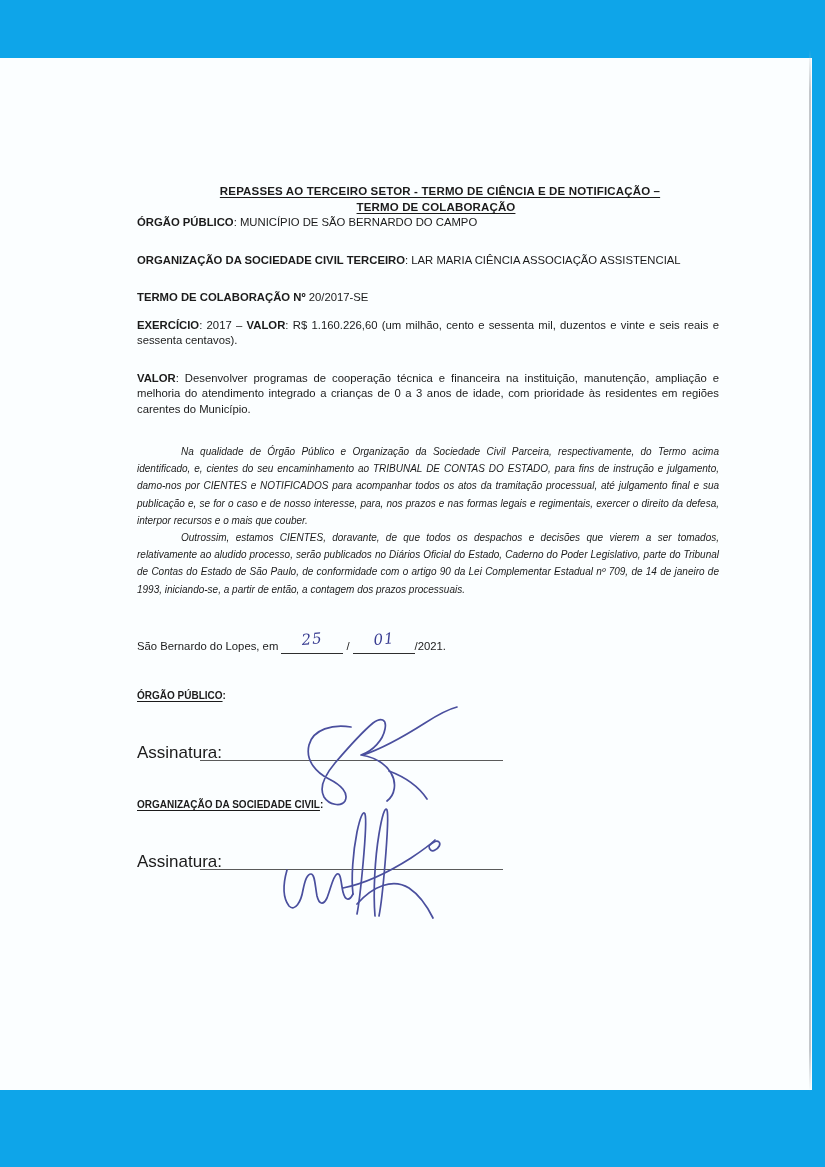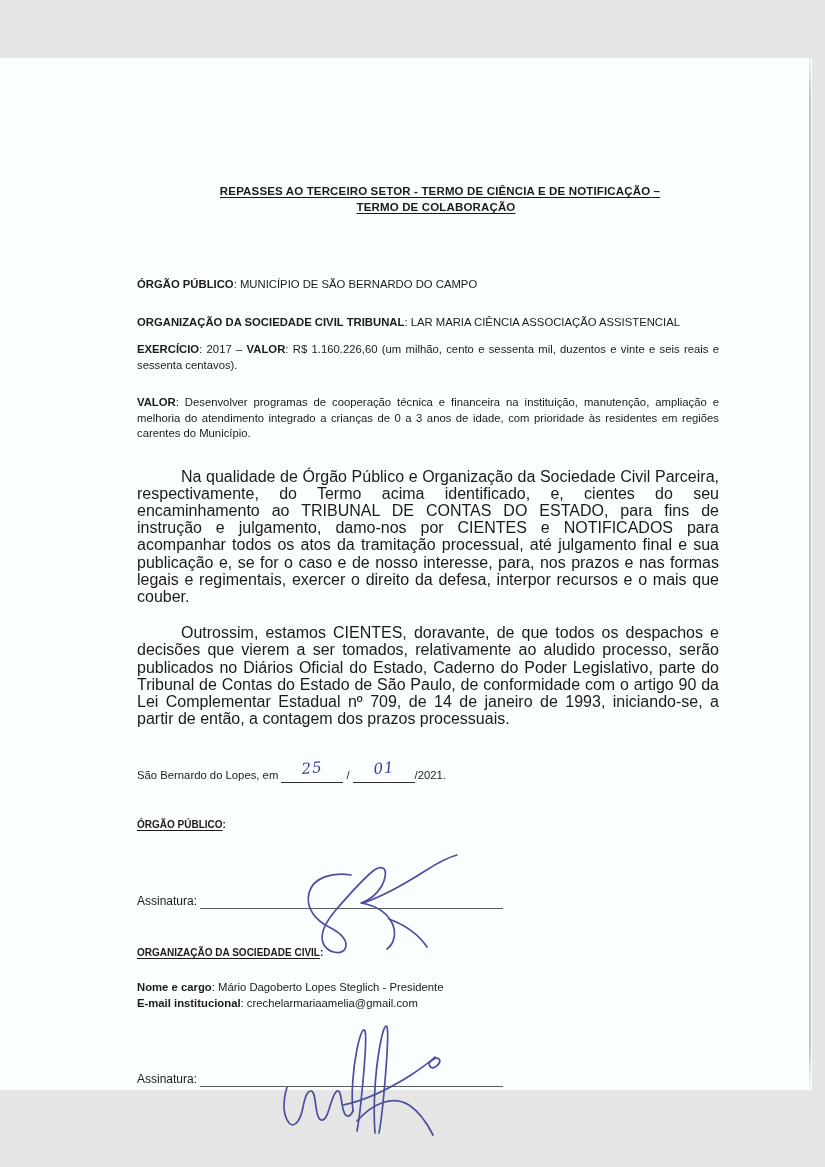--- a/index.html
+++ b/index.html
@@ -6,21 +6,21 @@
   html, body {
     margin: 0;
     padding: 0;
     background: #ffffff;
   }
   .page {
     position: relative;
     width: 825px;
     height: 1167px;
     margin: 0;
-    background: #e5e5e5;
+    background: #0ea5e9;
     overflow: hidden;
     font-family: "Liberation Sans", sans-serif;
     color: #1b1b1b;
     -webkit-font-smoothing: antialiased;
   }
   
   .scan-tint {
     position: absolute;
     left: 0;
     top: 58px;
@@ -68,37 +68,38 @@
   
   .field {
     margin: 0;
     font-size: 11.3px;
     line-height: 15.5px;
     text-align: justify;
     text-justify: inter-word;
   }
   .field b { font-weight: bold; }
 
-  .gap-orgao   { margin-top: 62px; }
+  .gap-orgao   { }
   .gap-osc     { margin-top: 22px; }
   .gap-termo   { margin-top: 22px; }
   .gap-ex      { margin-top: 12px; }
   .gap-objeto  { margin-top: 22px; }
 
   
   .para {
     margin: 0;
-    font-size: 16px;
+    font-size: 10px;
     line-height: 17.2px;
     text-align: justify;
     text-justify: inter-word;
     text-indent: 44px;
+    font-style: italic;
   }
   .gap-p1 { margin-top: 26px; }
-  .gap-p2 { margin-top: 19px; }
+  .gap-p2 { }
 
   
   .dateline {
     position: relative;
     margin-top: 40px;
     font-size: 11.3px;
     line-height: 16px;
     white-space: nowrap;
   }
   .blank {
@@ -142,23 +143,23 @@
   .names {
     margin: 0;
     margin-top: 19px;
     font-size: 11.3px;
     line-height: 15.5px;
   }
   .names b { font-weight: bold; }
 
   .sig-row {
     position: relative;
-    margin-top: 60px;
+    margin-top: 41px;
     height: 20px;
-    font-size: 12px;
+    font-size: 17px;
   }
   .sig-label {
     position: absolute;
     left: 0;
     top: 0;
     line-height: 16px;
   }
   .sig-rule {
     position: absolute;
     left: 63px;
@@ -189,23 +190,26 @@
     <div class="doc-title">
       <span class="tline l1">REPASSES AO TERCEIRO SETOR - TERMO DE CIÊNCIA E DE NOTIFICAÇÃO –</span><br>
       <span class="tline l2">TERMO DE COLABORAÇÃO</span>
     </div>
 
     <p class="field gap-orgao">
       <b>ÓRGÃO PÚBLICO</b><span>: MUNICÍPIO DE SÃO BERNARDO DO CAMPO</span>
     </p>
 
     <p class="field gap-osc">
-      <b>ORGANIZAÇÃO DA SOCIEDADE CIVIL TRIBUNAL</b><span>: LAR MARIA CIÊNCIA ASSOCIAÇÃO ASSISTENCIAL</span>
-    </p>
-
+      <b>ORGANIZAÇÃO DA SOCIEDADE CIVIL TERCEIRO</b><span>: LAR MARIA CIÊNCIA ASSOCIAÇÃO ASSISTENCIAL</span>
+    </p>
+
+    <p class="field gap-termo">
+      <b>TERMO DE COLABORAÇÃO Nº</b><span> 20/2017-SE</span>
+    </p>
 
     <p class="field gap-ex">
       <b>EXERCÍCIO</b><span>: 2017 – </span><b>VALOR</b><span>: R$ 1.160.226,60  (um milhão, cento e sessenta mil, duzentos e vinte e seis reais e sessenta centavos).</span>
     </p>
 
     <p class="field gap-objeto">
       <b>VALOR</b><span>: Desenvolver programas de cooperação técnica e financeira na instituição, manutenção, ampliação e melhoria do atendimento integrado a crianças de 0 a 3 anos de idade, com prioridade às residentes em regiões carentes do Município.</span>
     </p>
 
     <p class="para gap-p1">Na qualidade de Órgão Público e Organização da Sociedade Civil Parceira, respectivamente, do Termo acima identificado, e, cientes do seu encaminhamento ao TRIBUNAL DE CONTAS DO ESTADO, para fins de instrução e julgamento, damo-nos por CIENTES e NOTIFICADOS para acompanhar todos os atos da tramitação processual, até julgamento final e sua publicação e, se for o caso e de nosso interesse, para, nos prazos e nas formas legais e regimentais, exercer o direito da defesa, interpor recursos e o mais que couber.</p>
@@ -229,24 +233,20 @@
           <path d="M86 62 C104 56, 126 44, 148 30 C162 21, 172 16, 180 14"></path>
           <path d="M112 78 C128 84, 142 94, 150 106"></path>
         </svg>
       </span>
     </div>
 
     <p class="sec-head gap-sec2">
       <span class="ul">ORGANIZAÇÃO DA SOCIEDADE CIVIL</span><span>:</span>
     </p>
 
-    <p class="names">
-      <b>Nome e cargo</b><span>: Mário Dagoberto Lopes Steglich -  Presidente</span><br>
-      <b>E-mail institucional</b><span>: crechelarmariaamelia@gmail.com</span>
-    </p>
 
     <div class="sig-row">
       <span class="sig-label">Assinatura:</span>
       <span class="sig-rule"></span>
       <span class="sig-ink sig2-ink">
         <svg width="220" height="125" viewBox="0 0 220 125" fill="none" stroke="#4a4f9e" stroke-width="1.7" stroke-linecap="round" stroke-linejoin="round">
           <path d="M30 78 C26 92, 26 106, 32 114 C38 120, 44 110, 46 98 C48 88, 50 82, 54 82 C58 82, 58 94, 60 104 C62 112, 66 114, 70 106 C74 96, 76 84, 80 82 C84 80, 84 92, 86 100 C88 108, 92 110, 96 102"></path>
           <path d="M96 102 C94 86, 96 60, 100 40 C103 26, 106 18, 108 22 C110 28, 108 50, 106 72 C104 94, 102 112, 100 122"></path>
           <path d="M118 124 C116 100, 118 66, 122 42 C125 24, 128 14, 130 18 C132 24, 130 48, 128 72 C126 96, 124 114, 122 124"></path>
           <path d="M86 96 C106 92, 132 80, 154 66 C166 58, 174 52, 178 48"></path>

